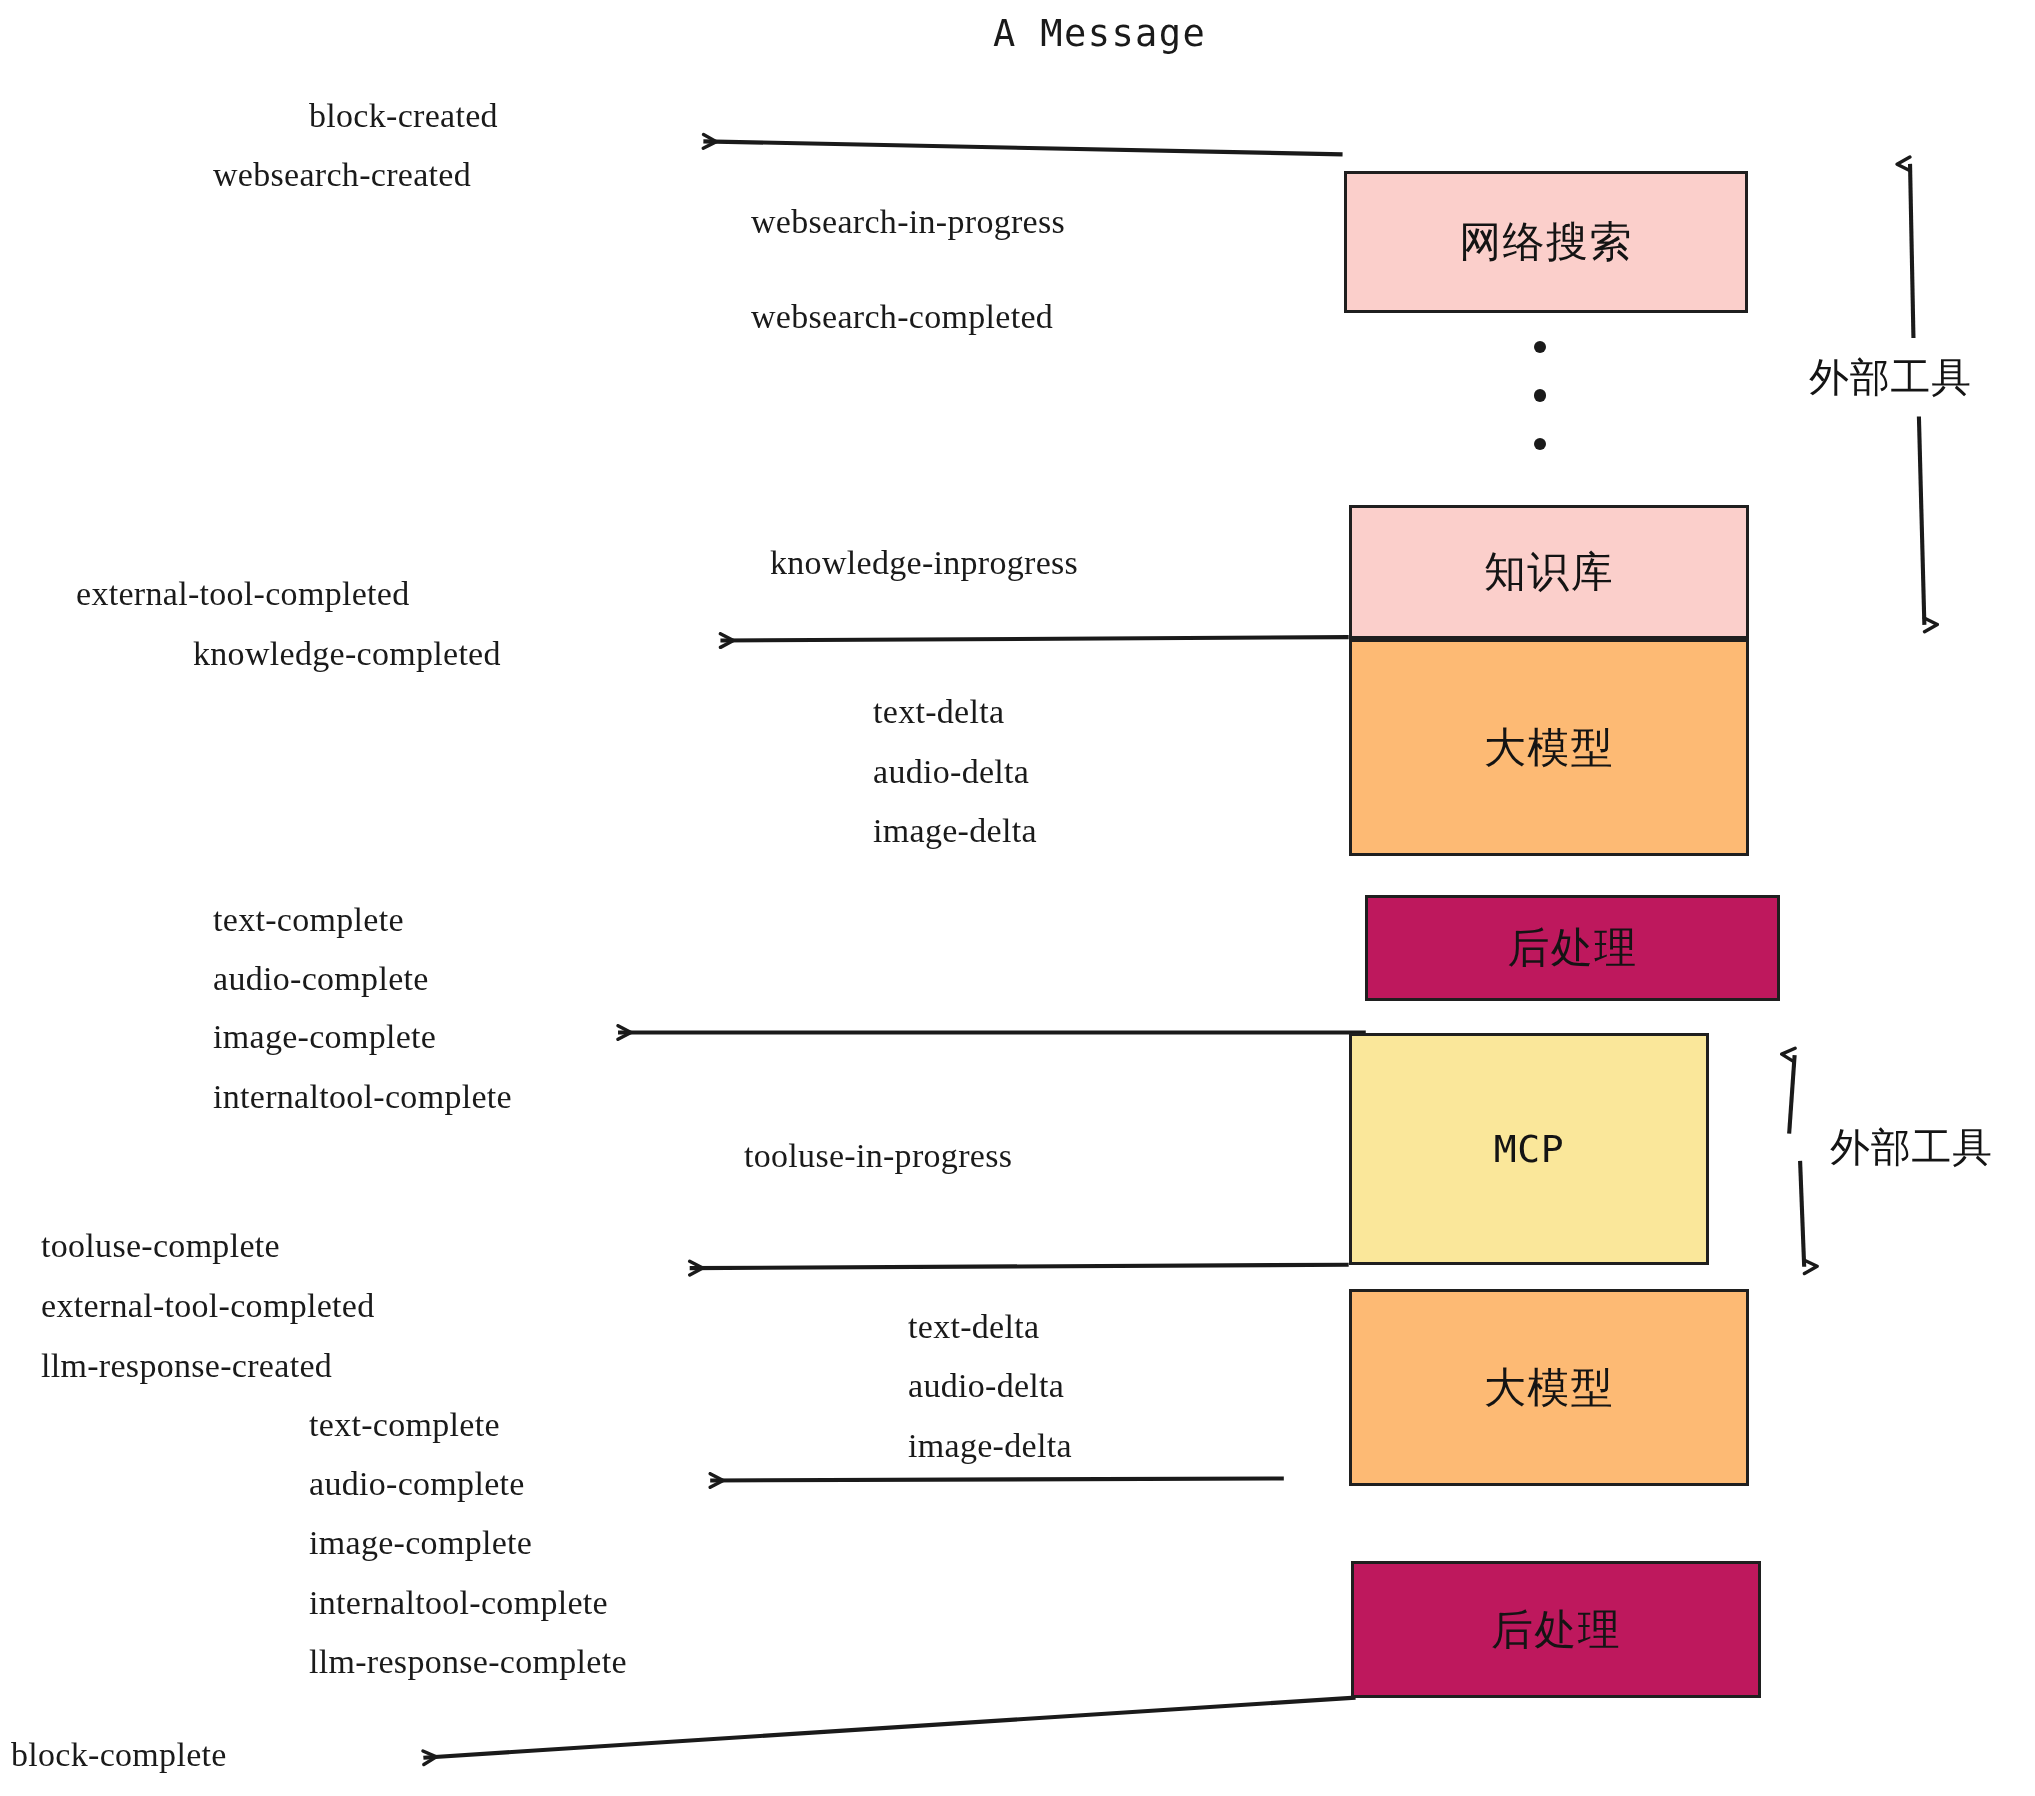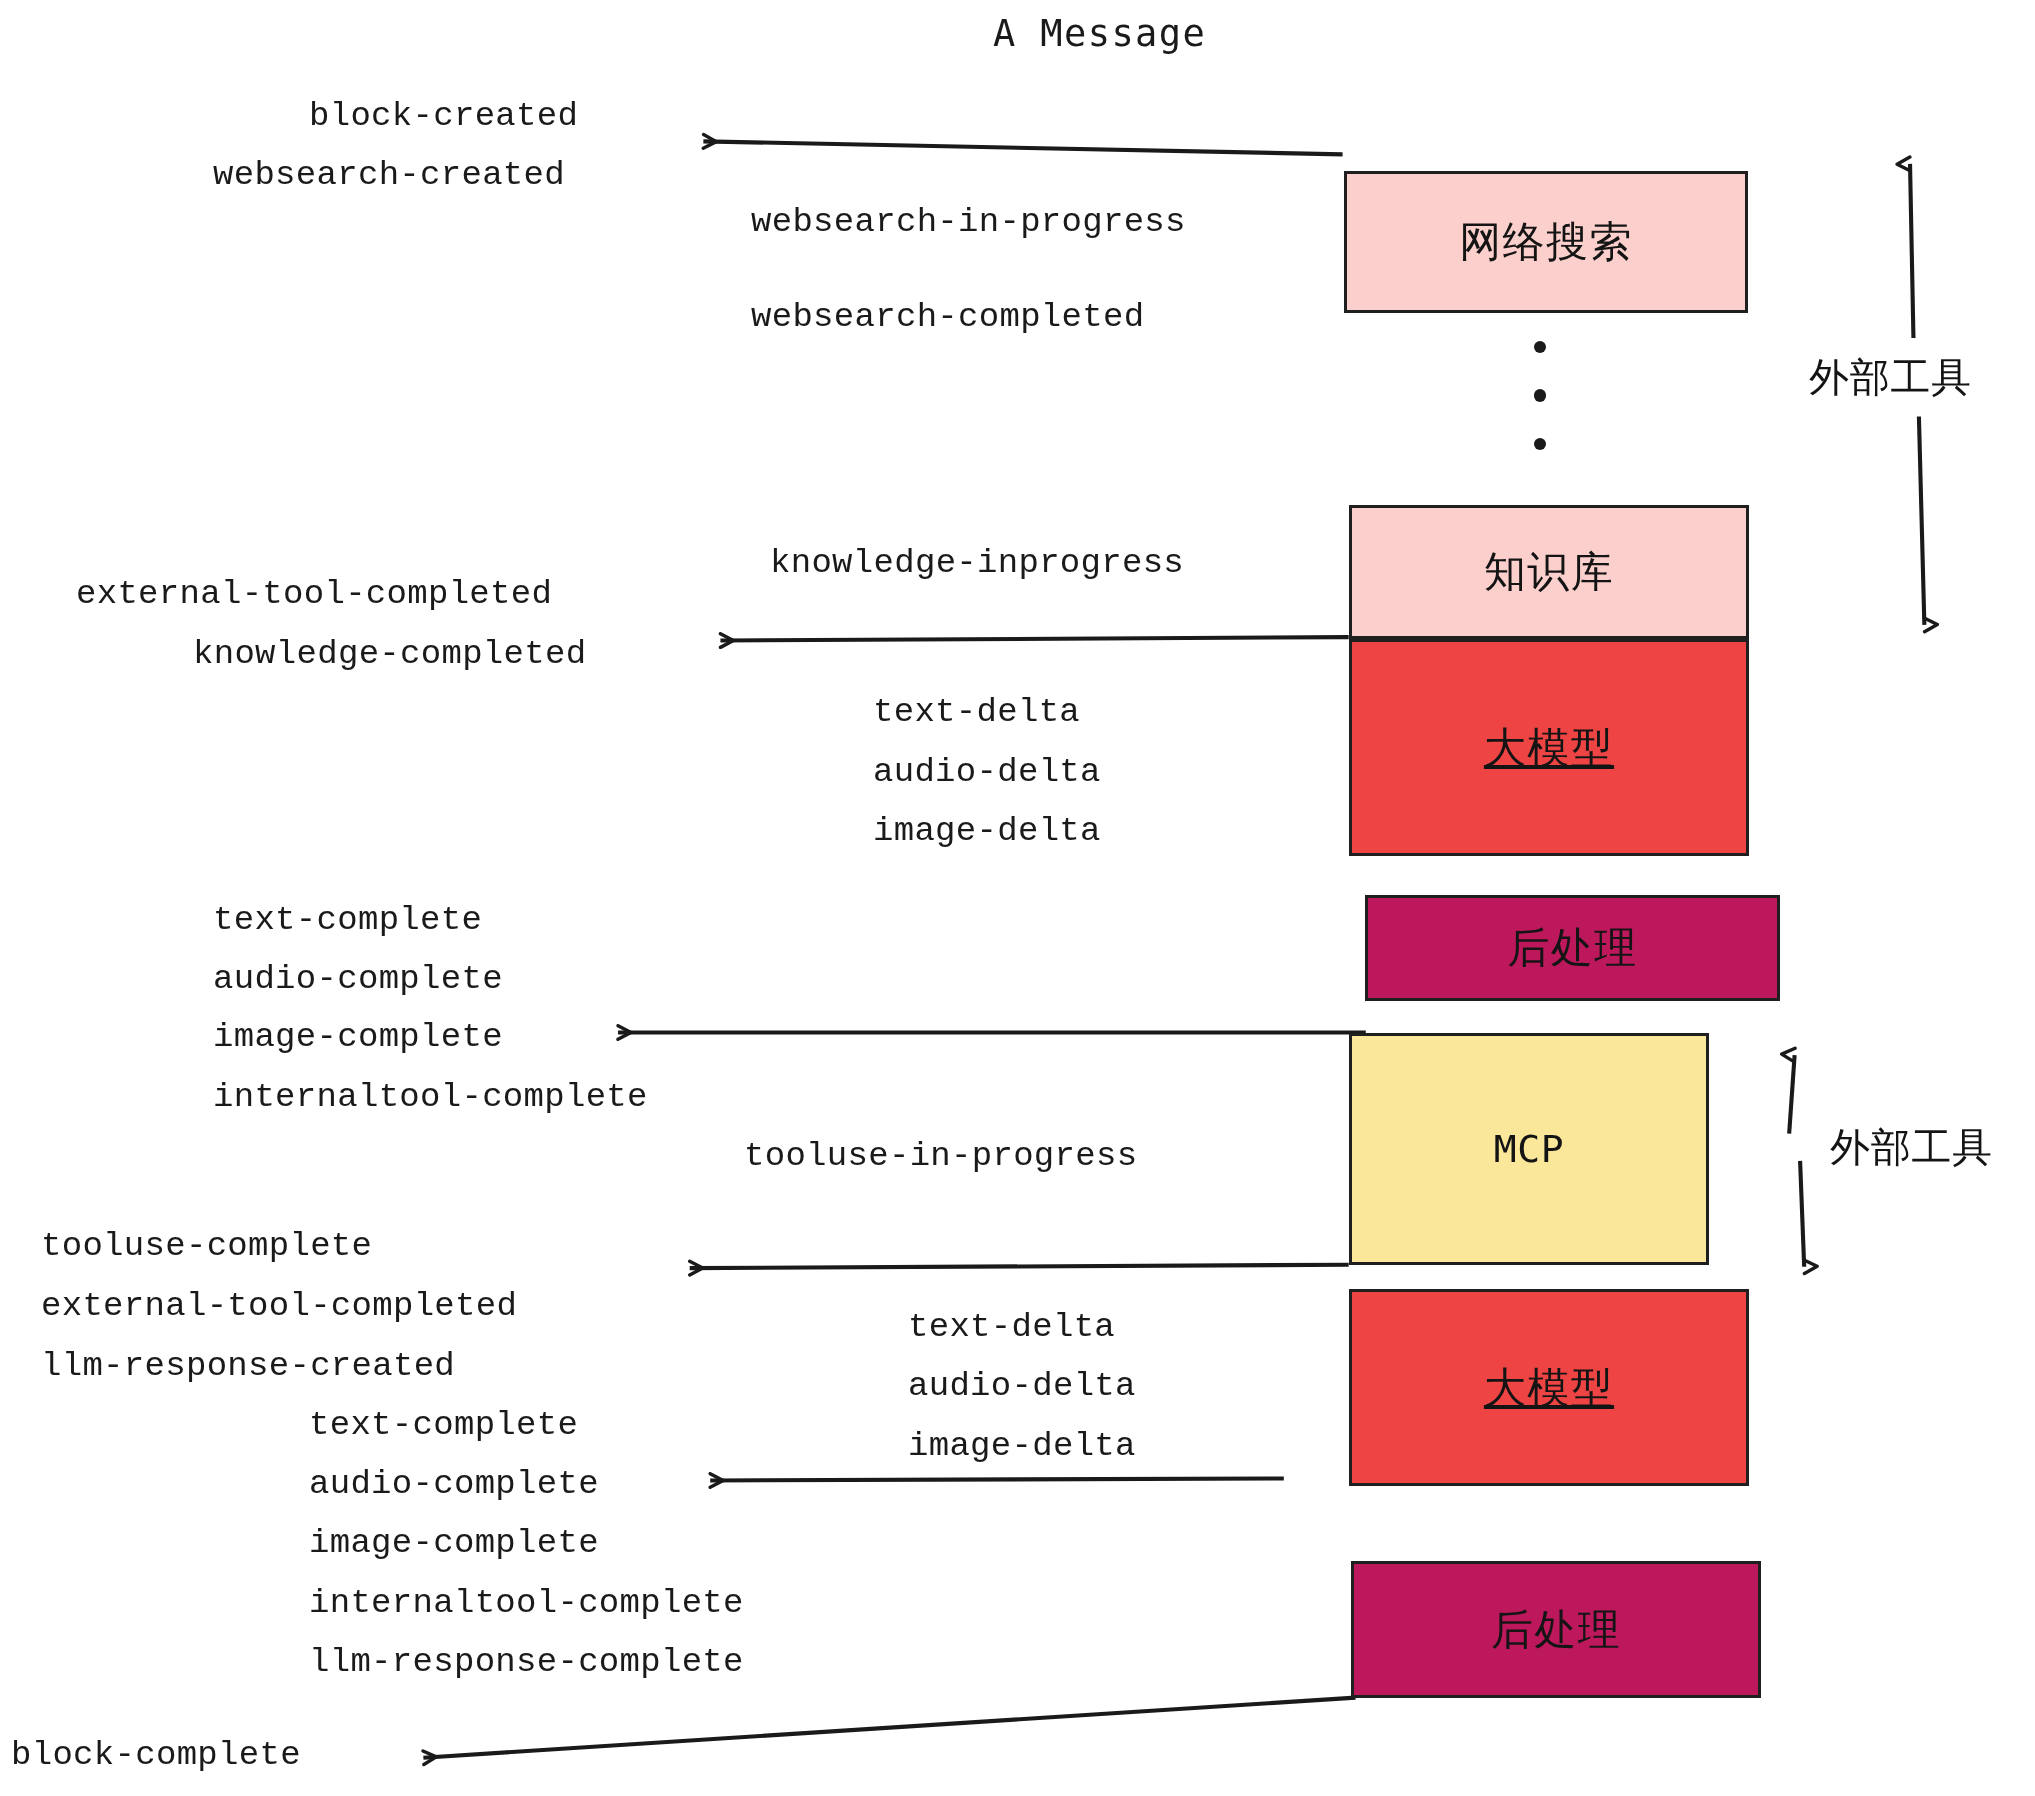--- a/index.html
+++ b/index.html
@@ -10,21 +10,21 @@
   #stage{
     position:relative;
     width:2035px;
     height:1796px;
     background:#ffffff;
     overflow:hidden;
   }
   
   .evt{
     position:absolute;
-    font-family:Liberation Mono, monospace;
+    font-family:Liberation Serif, serif;
     font-size:34px;
     line-height:1.0;
     letter-spacing:0.3px;
     color:#1a1a1a;
     white-space:nowrap;
   }
   
   #title{
     position:absolute;
     font-family:"DejaVu Sans Mono","Liberation Mono",monospace;
@@ -42,21 +42,21 @@
     align-items:center;
     justify-content:center;
     font-family:"DejaVu Sans","Liberation Sans",sans-serif;
     font-size:42px;
     font-weight:400;
     color:#141414;
     letter-spacing:1.4px;
   }
   .box.pink  { background:#fbcfcb; }
   .box.green { background:#b2 efc0; }
-  .box.green { background:#ef4444;text-decoration:underline; }
+  .box.green { background:#fdba74; }
   .box.yellow{ background:#fae79a; }
   .box.white { background:#be185d; border-width:3.4px; }
   .box.mcp{ font-family:"DejaVu Sans Mono","Liberation Mono",monospace; font-size:38px; letter-spacing:0.7px;}
   
   .dots{
     position:absolute;
     display:flex;
     flex-direction:column;
     align-items:center;
     justify-content:space-between;

